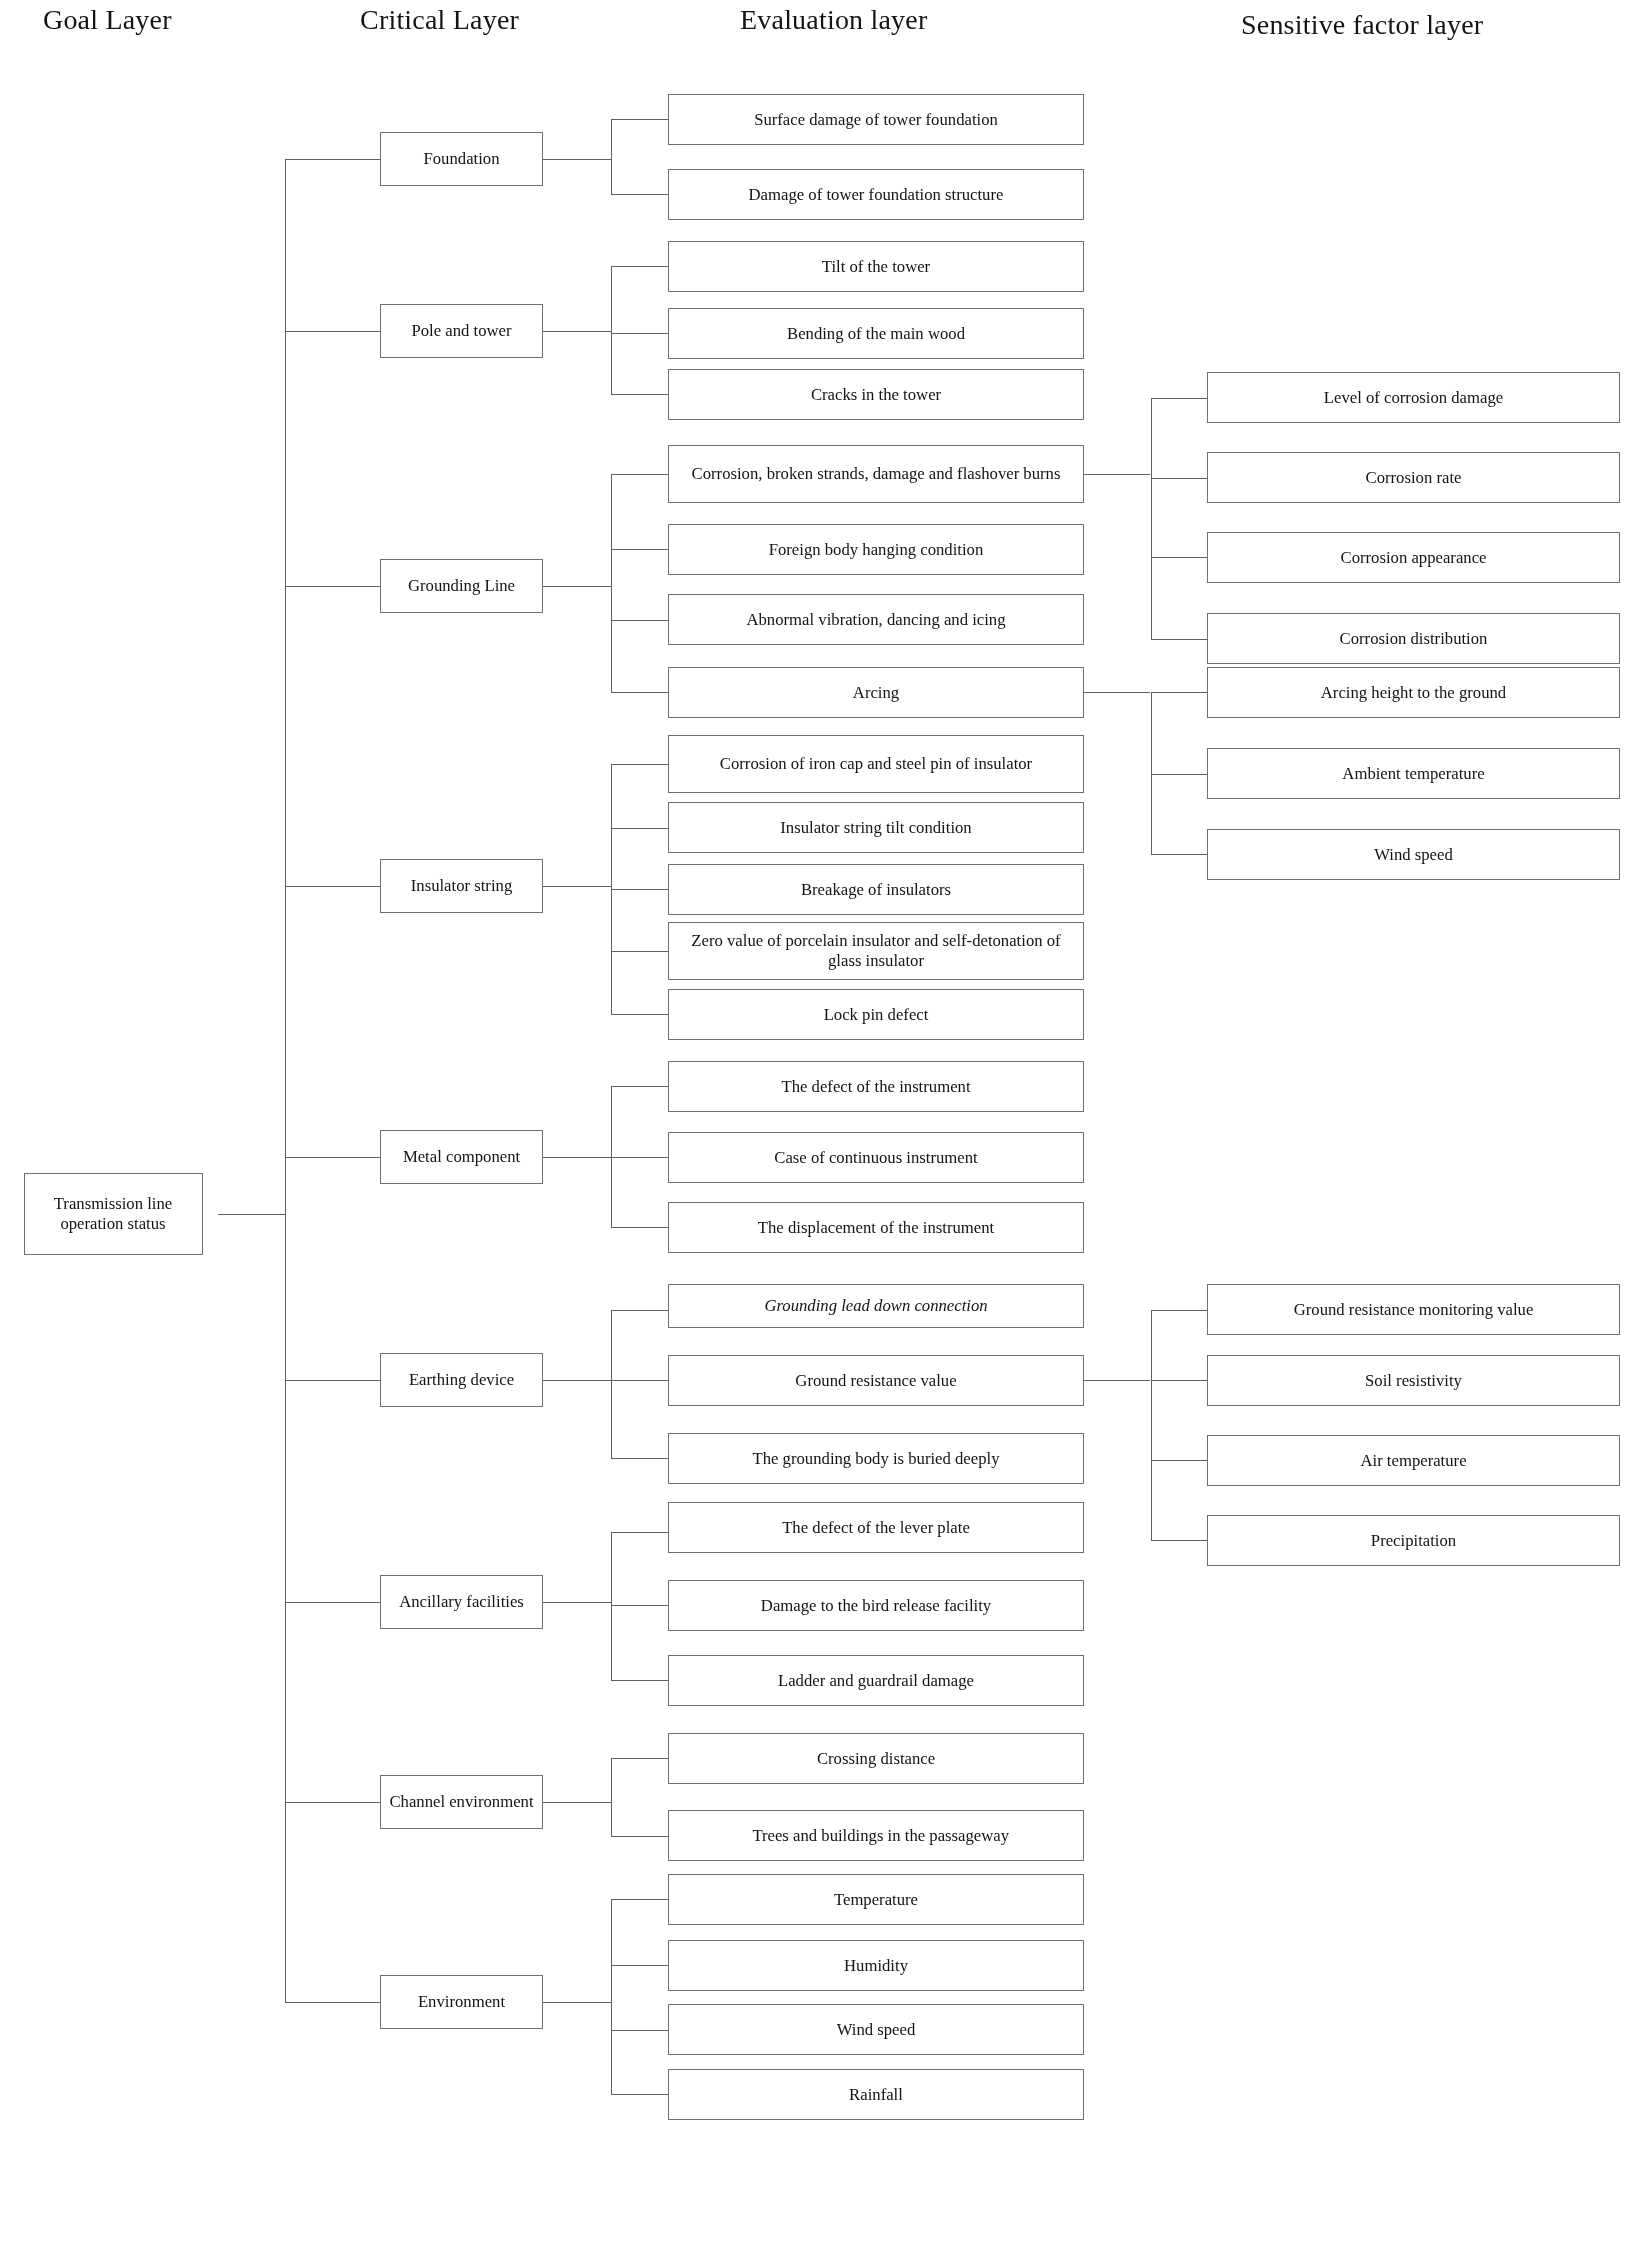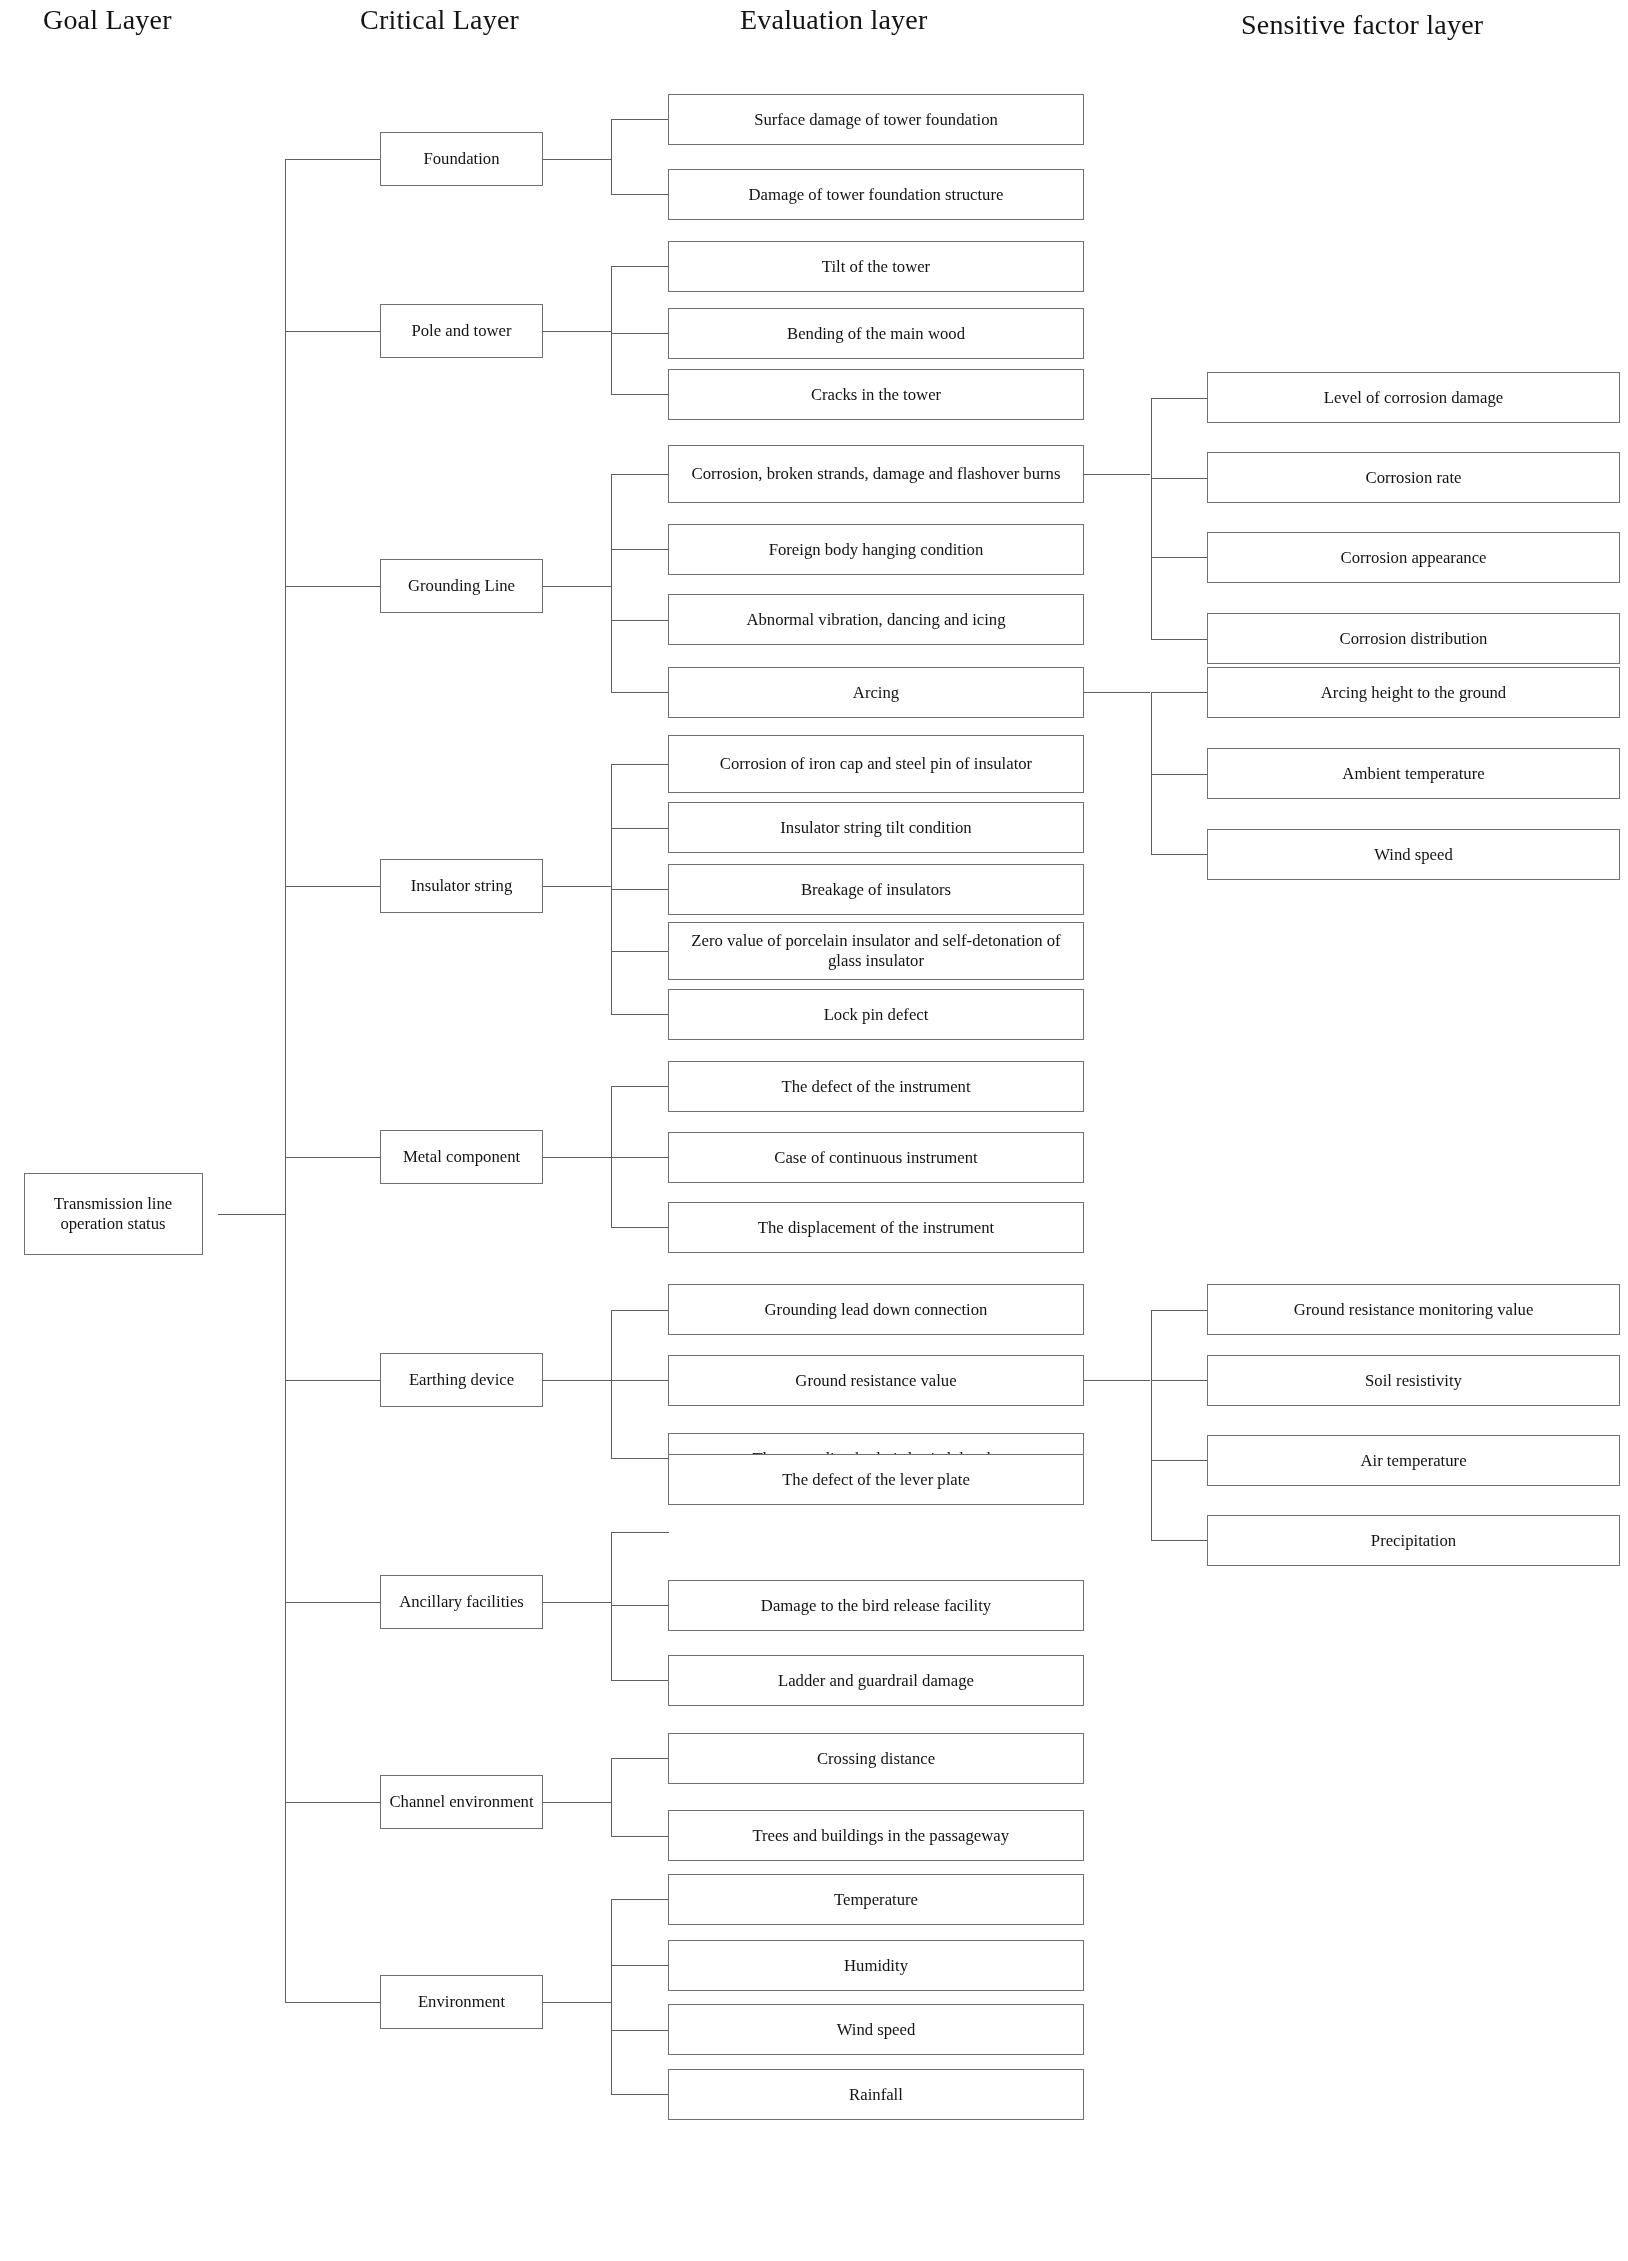--- a/index.html
+++ b/index.html
@@ -116,31 +116,31 @@
     <div class="node eval" style="left: 668px; top: 1061px; width: 416px; height: 51px;">The defect of the instrument</div>
     <div class="hline" style="left: 611px; top: 1157px; width: 58px;"></div>
     <div class="node eval" style="left: 668px; top: 1132px; width: 416px; height: 51px;">Case of continuous instrument</div>
     <div class="hline" style="left: 611px; top: 1227px; width: 58px;"></div>
     <div class="node eval" style="left: 668px; top: 1202px; width: 416px; height: 51px;">The displacement of the instrument</div>
     <div class="node crit" style="left: 380px; top: 1353px; width: 163px; height: 54px;">Earthing device</div>
     <div class="hline" style="left: 285px; top: 1380px; width: 95px;"></div>
     <div class="hline" style="left: 543px; top: 1380px; width: 68px;"></div>
     <div class="vline" style="left: 611px; top: 1310px; height: 148px;"></div>
     <div class="hline" style="left: 611px; top: 1310px; width: 58px;"></div>
-    <div class="node eval" style="left: 668px; top: 1284px; width: 416px; height: 51px;">Grounding lead down connection</div>
+    <div class="node eval" style="left: 668px; top: 1284px; width: 416px; height: 44px; font-style: italic;">Grounding lead down connection</div>
     <div class="hline" style="left: 611px; top: 1380px; width: 58px;"></div>
     <div class="node eval" style="left: 668px; top: 1355px; width: 416px; height: 51px;">Ground resistance value</div>
     <div class="hline" style="left: 611px; top: 1458px; width: 58px;"></div>
     <div class="node eval" style="left: 668px; top: 1433px; width: 416px; height: 51px;">The grounding body is buried deeply</div>
     <div class="node crit" style="left: 380px; top: 1575px; width: 163px; height: 54px;">Ancillary facilities</div>
     <div class="hline" style="left: 285px; top: 1602px; width: 95px;"></div>
     <div class="hline" style="left: 543px; top: 1602px; width: 68px;"></div>
     <div class="vline" style="left: 611px; top: 1532px; height: 148px;"></div>
     <div class="hline" style="left: 611px; top: 1532px; width: 58px;"></div>
-    <div class="node eval" style="left: 668px; top: 1454px; width: 416px; height: 51px;">The defect of the lever plate</div>
+    <div class="node eval" style="left: 668px; top: 1502px; width: 416px; height: 51px;">The defect of the lever plate</div>
     <div class="hline" style="left: 611px; top: 1605px; width: 58px;"></div>
     <div class="node eval" style="left: 668px; top: 1580px; width: 416px; height: 51px;">Damage to the bird release facility</div>
     <div class="hline" style="left: 611px; top: 1680px; width: 58px;"></div>
     <div class="node eval" style="left: 668px; top: 1655px; width: 416px; height: 51px;">Ladder and guardrail damage</div>
     <div class="node crit" style="left: 380px; top: 1775px; width: 163px; height: 54px;">Channel environment</div>
     <div class="hline" style="left: 285px; top: 1802px; width: 95px;"></div>
     <div class="hline" style="left: 543px; top: 1802px; width: 68px;"></div>
     <div class="vline" style="left: 611px; top: 1758px; height: 78px;"></div>
     <div class="hline" style="left: 611px; top: 1758px; width: 58px;"></div>
     <div class="node eval" style="left: 668px; top: 1733px; width: 416px; height: 51px;">Crossing distance</div>

